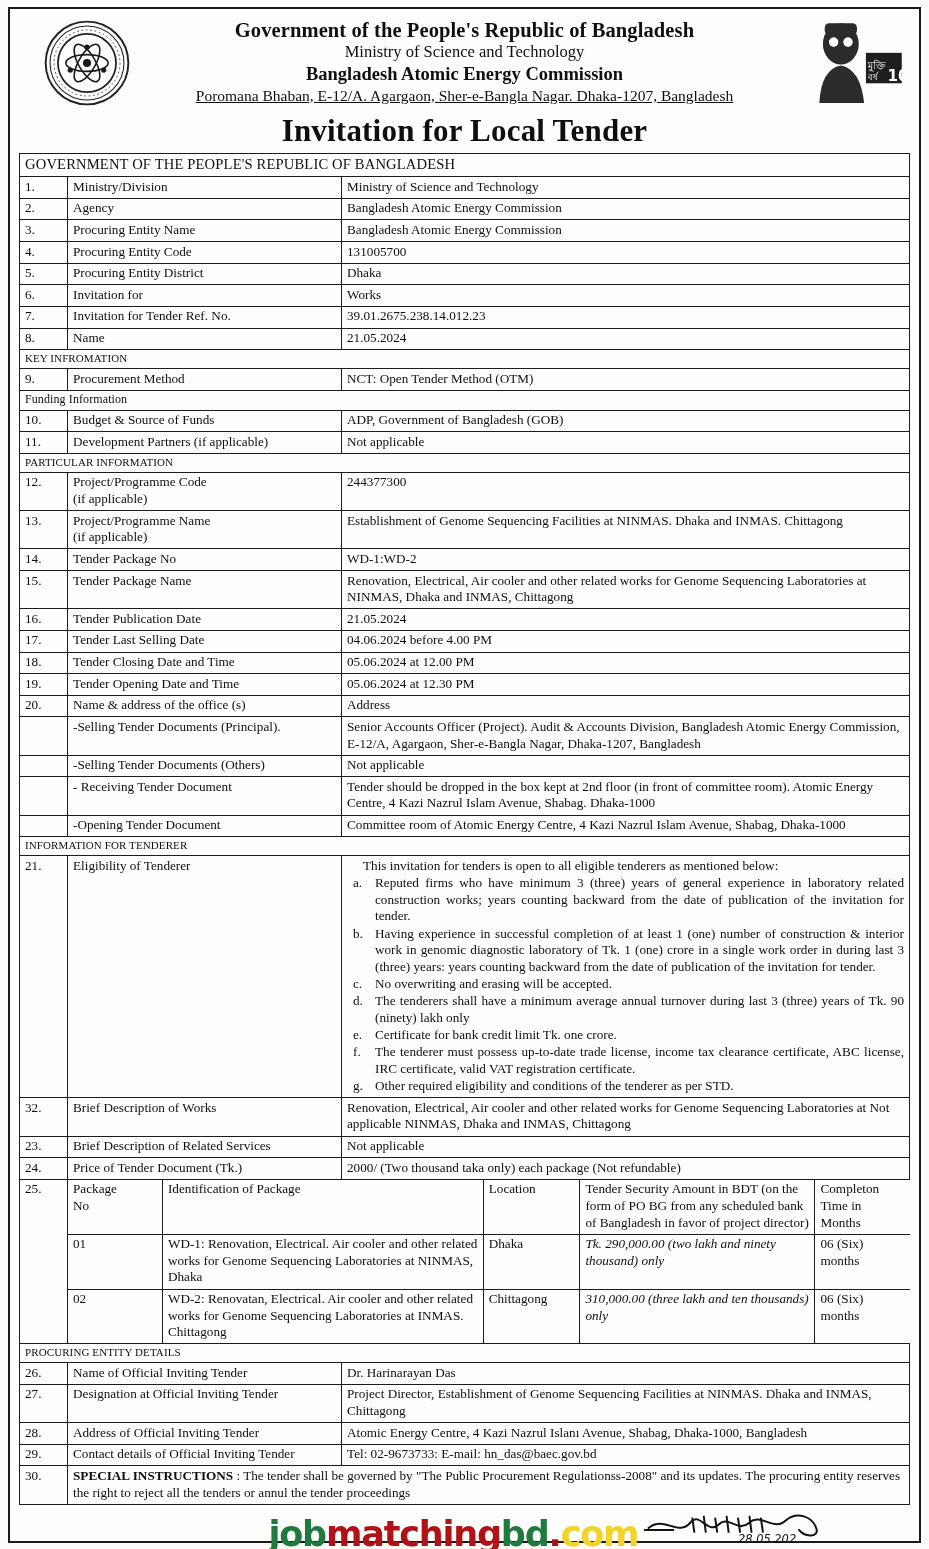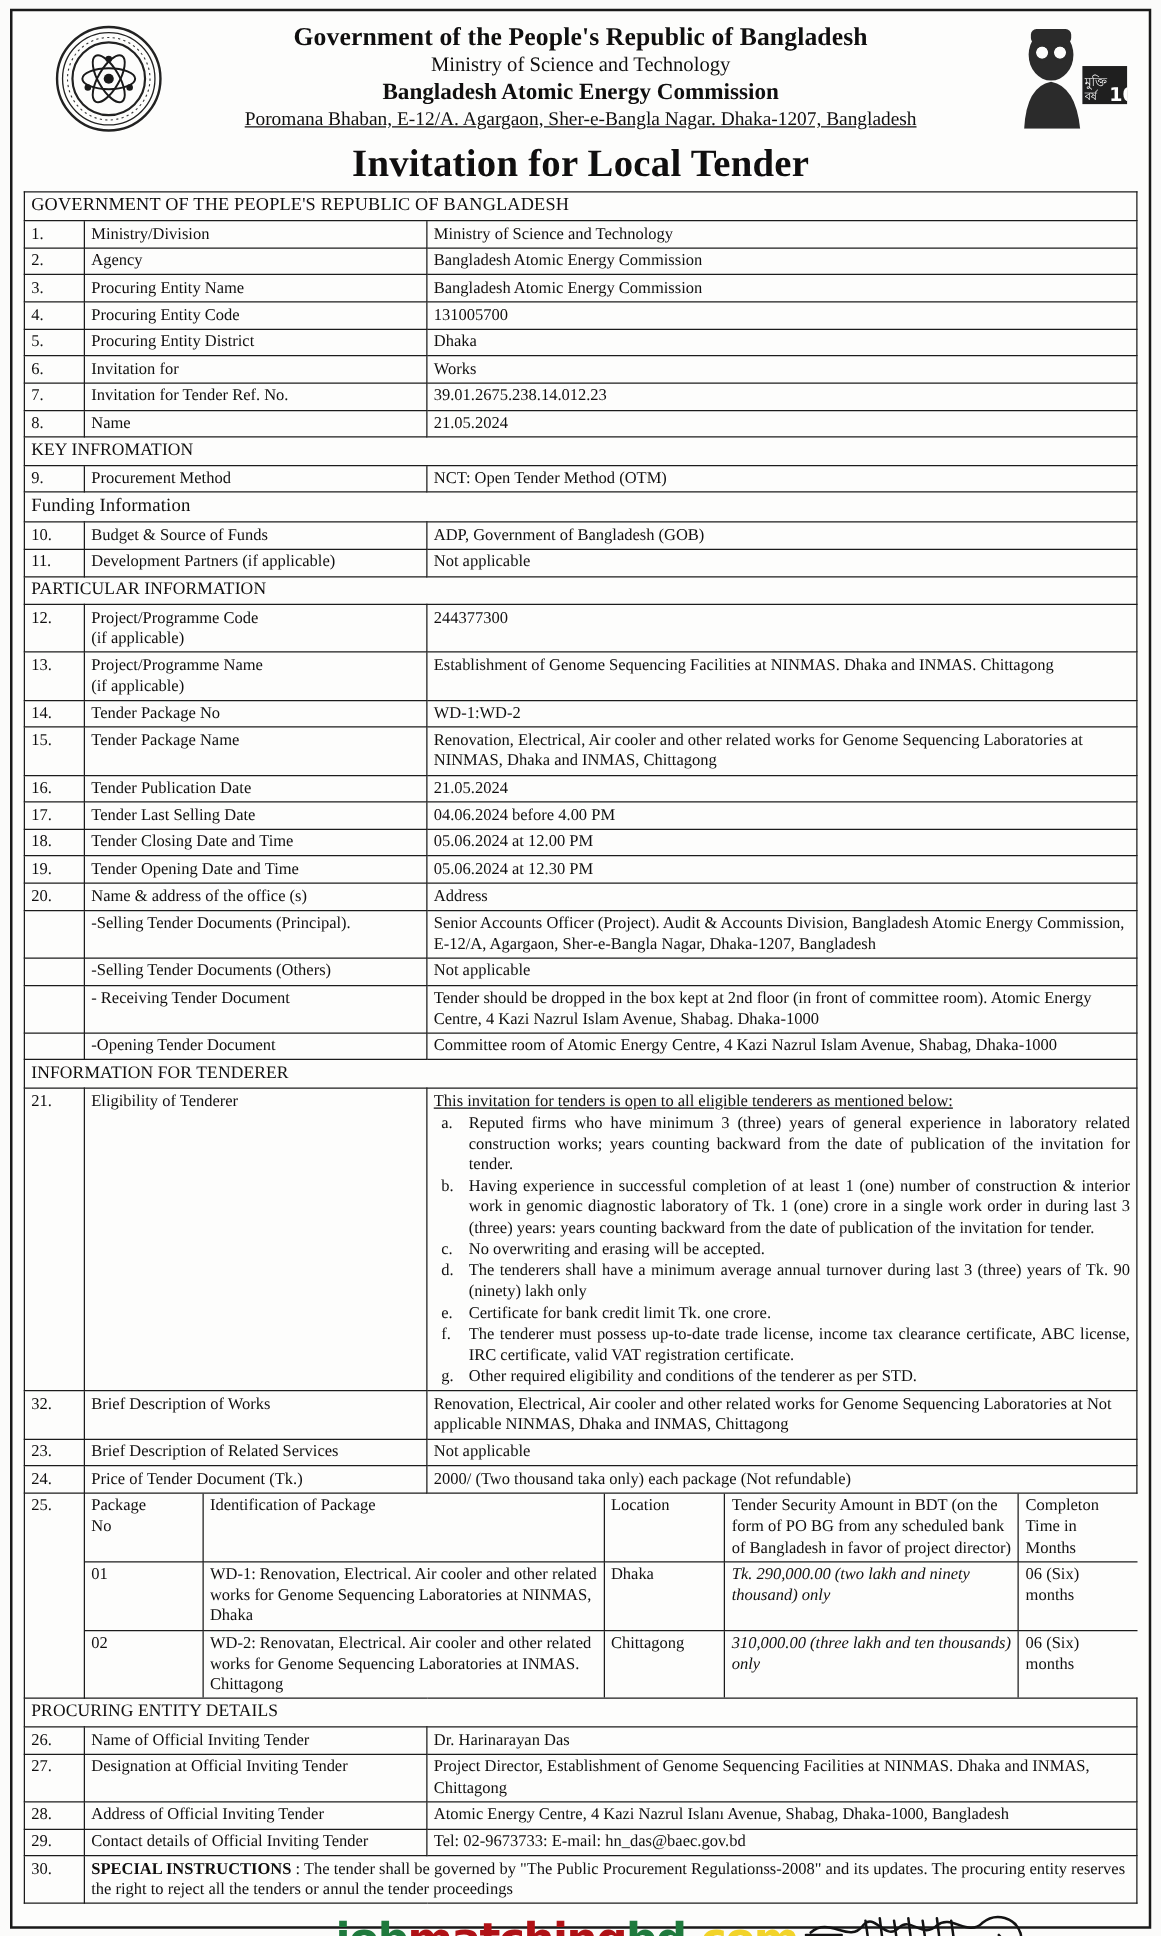--- a/index.html
+++ b/index.html
@@ -78,29 +78,29 @@
   .c-label { width: 274px; }
   .banner {
     text-align: center;
     font-weight: bold;
     font-size: 14.6px;
     letter-spacing: .15px;
     padding: 3px 0 4px 0;
   }
   .section-head {
     font-weight: bold;
-    font-size: 14px;
+    font-size: 11px;
     padding: 2px 0 2.5px 6px;
     letter-spacing: .1px;
   }
-  .section-head.sub { font-size: 15px; }
+  .section-head.sub { font-size: 12px; }
   .just { text-align: justify; text-justify: inter-word; }
 
   
-  .elig-intro { margin: 0 0 1px 0; text-decoration: underline; }
+  .elig-intro { margin: 0 0 1px 16px; }
   ol.elig {
     list-style: none;
     margin: 0; padding: 0;
   }
   ol.elig > li {
     display: flex;
     gap: 0;
     margin-bottom: .5px;
   }
   ol.elig > li .mk {

